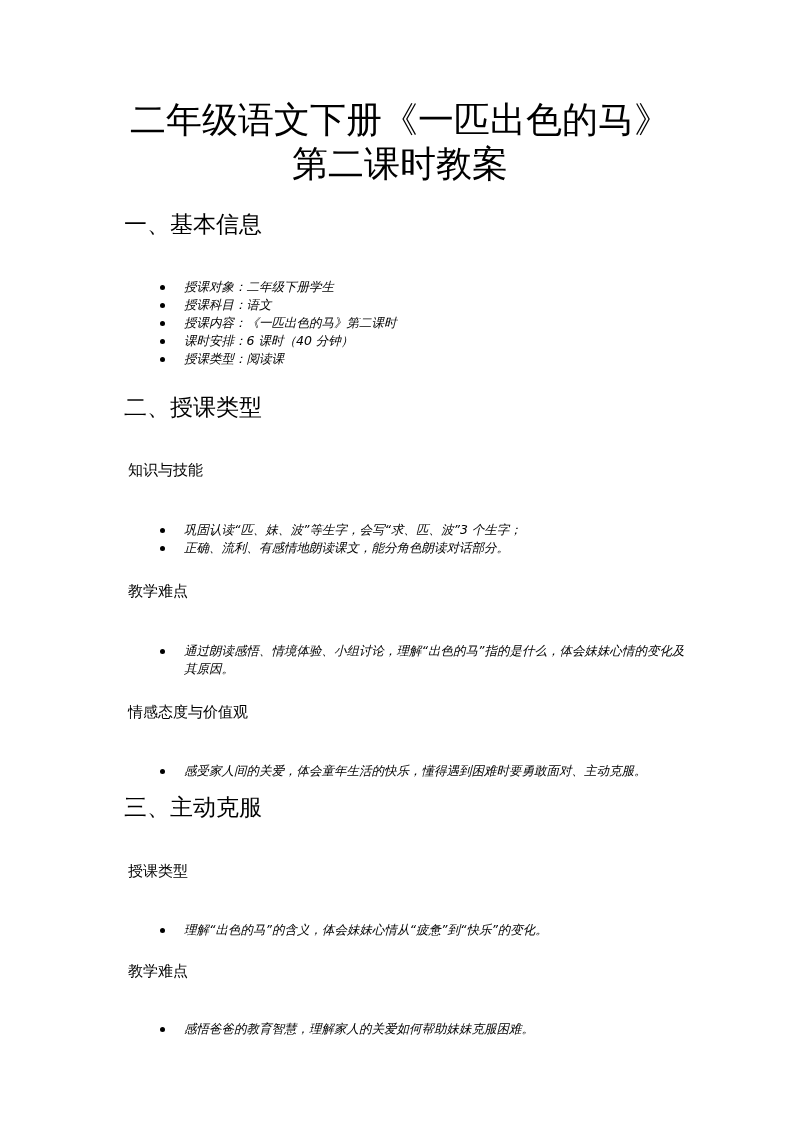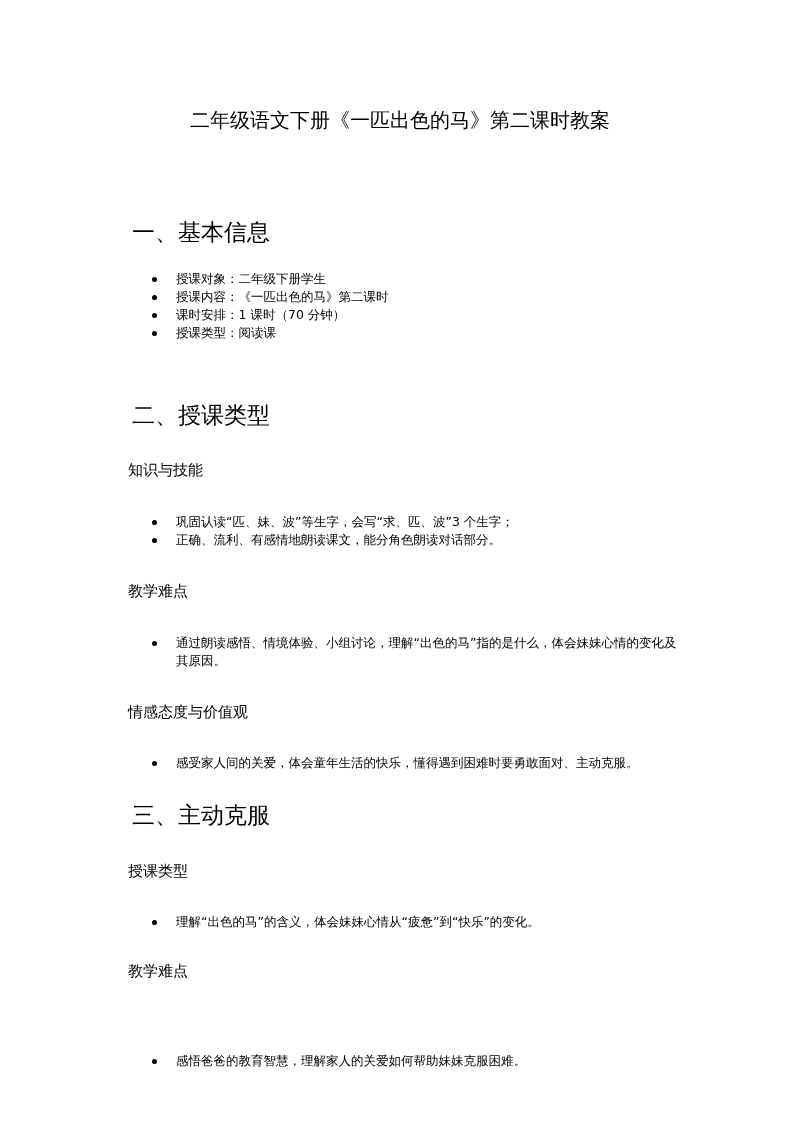--- a/index.html
+++ b/index.html
@@ -5,56 +5,58 @@
     html, body { margin: 0; padding: 0; background: #ffffff; }
     body {
       width: 794px; height: 1123px; position: relative; overflow: hidden;
       font-family: "DejaVu Sans", "Liberation Sans", sans-serif;
       color: #000000;
     }
     .page { position: absolute; left: 120px; top: 0; width: 560px; }
     .title {
       position: absolute; left: 0; top: 98px; width: 560px;
       text-align: center; font-family: "DejaVu Serif", "Liberation Serif", serif;
-      font-size: 20px; line-height: 44px; font-weight: normal; margin: 0;
+      font-size: 36px; line-height: 44px; font-weight: normal; margin: 0;
     }
     h2 {
-      position: absolute; left: 0; margin: 12px;
+      position: absolute; left: 0; margin: 4px;
       font-family: "DejaVu Serif", "Liberation Serif", serif;
       font-size: 23px; line-height: 30px; font-weight: normal;
     }
     h3 {
       position: absolute; left: 0; margin: 8px;
       font-family: "DejaVu Serif", "Liberation Serif", serif;
       font-size: 15px; line-height: 20px; font-weight: normal;
     }
     ul {
-      position: absolute; left: 0; margin: 8px; padding: 0; list-style: none;
+      position: absolute; left: 0; margin: 16px; padding: 0; list-style: none;
       width: 560px;
+      font-style: italic;
     }
     li {
       position: relative; padding-left: 48px;
       font-size: 12.5px; line-height: 18px;
     }
     li::before {
       content: ""; position: absolute; left: 24px; top: 7px;
       width: 5px; height: 5px; border-radius: 50%; background: #000;
     }
   </style>
 </head>
 <body>
 
 <div class="page">
   <h1 class="title">二年级语文下册《一匹出色的马》第二课时教案</h1>
 
   <h2 style="top:205px">一、基本信息</h2>
   <ul style="top:262px">
     <li>授课对象：二年级下册学生</li>
+    <li>授课科目：语文</li>
     <li>授课内容：《一匹出色的马》第二课时</li>
-    <li>课时安排：1 课时（70 分钟）</li>
+    <li>课时安排：6 课时（40 分钟）</li>
     <li>授课类型：阅读课</li>
   </ul>
 
   <h2 style="top:388px">二、授课类型</h2>
   <h3 style="top:452px">知识与技能</h3>
   <ul style="top:505px">
     <li>巩固认读“匹、妹、波”等生字，会写“求、匹、波”3 个生字；</li>
     <li>正确、流利、有感情地朗读课文，能分角色朗读对话部分。</li>
   </ul>
 
@@ -68,16 +70,16 @@
     <li>感受家人间的关爱，体会童年生活的快乐，懂得遇到困难时要勇敢面对、主动克服。</li>
   </ul>
 
   <h2 style="top:788px">三、主动克服</h2>
   <h3 style="top:853px">授课类型</h3>
   <ul style="top:905px">
     <li>理解“出色的马”的含义，体会妹妹心情从“疲惫”到“快乐”的变化。</li>
   </ul>
 
   <h3 style="top:953px">教学难点</h3>
-  <ul style="top:1044px">
+  <ul style="top:1004px">
     <li>感悟爸爸的教育智慧，理解家人的关爱如何帮助妹妹克服困难。</li>
   </ul>
 </div>
 
 </body></html>

